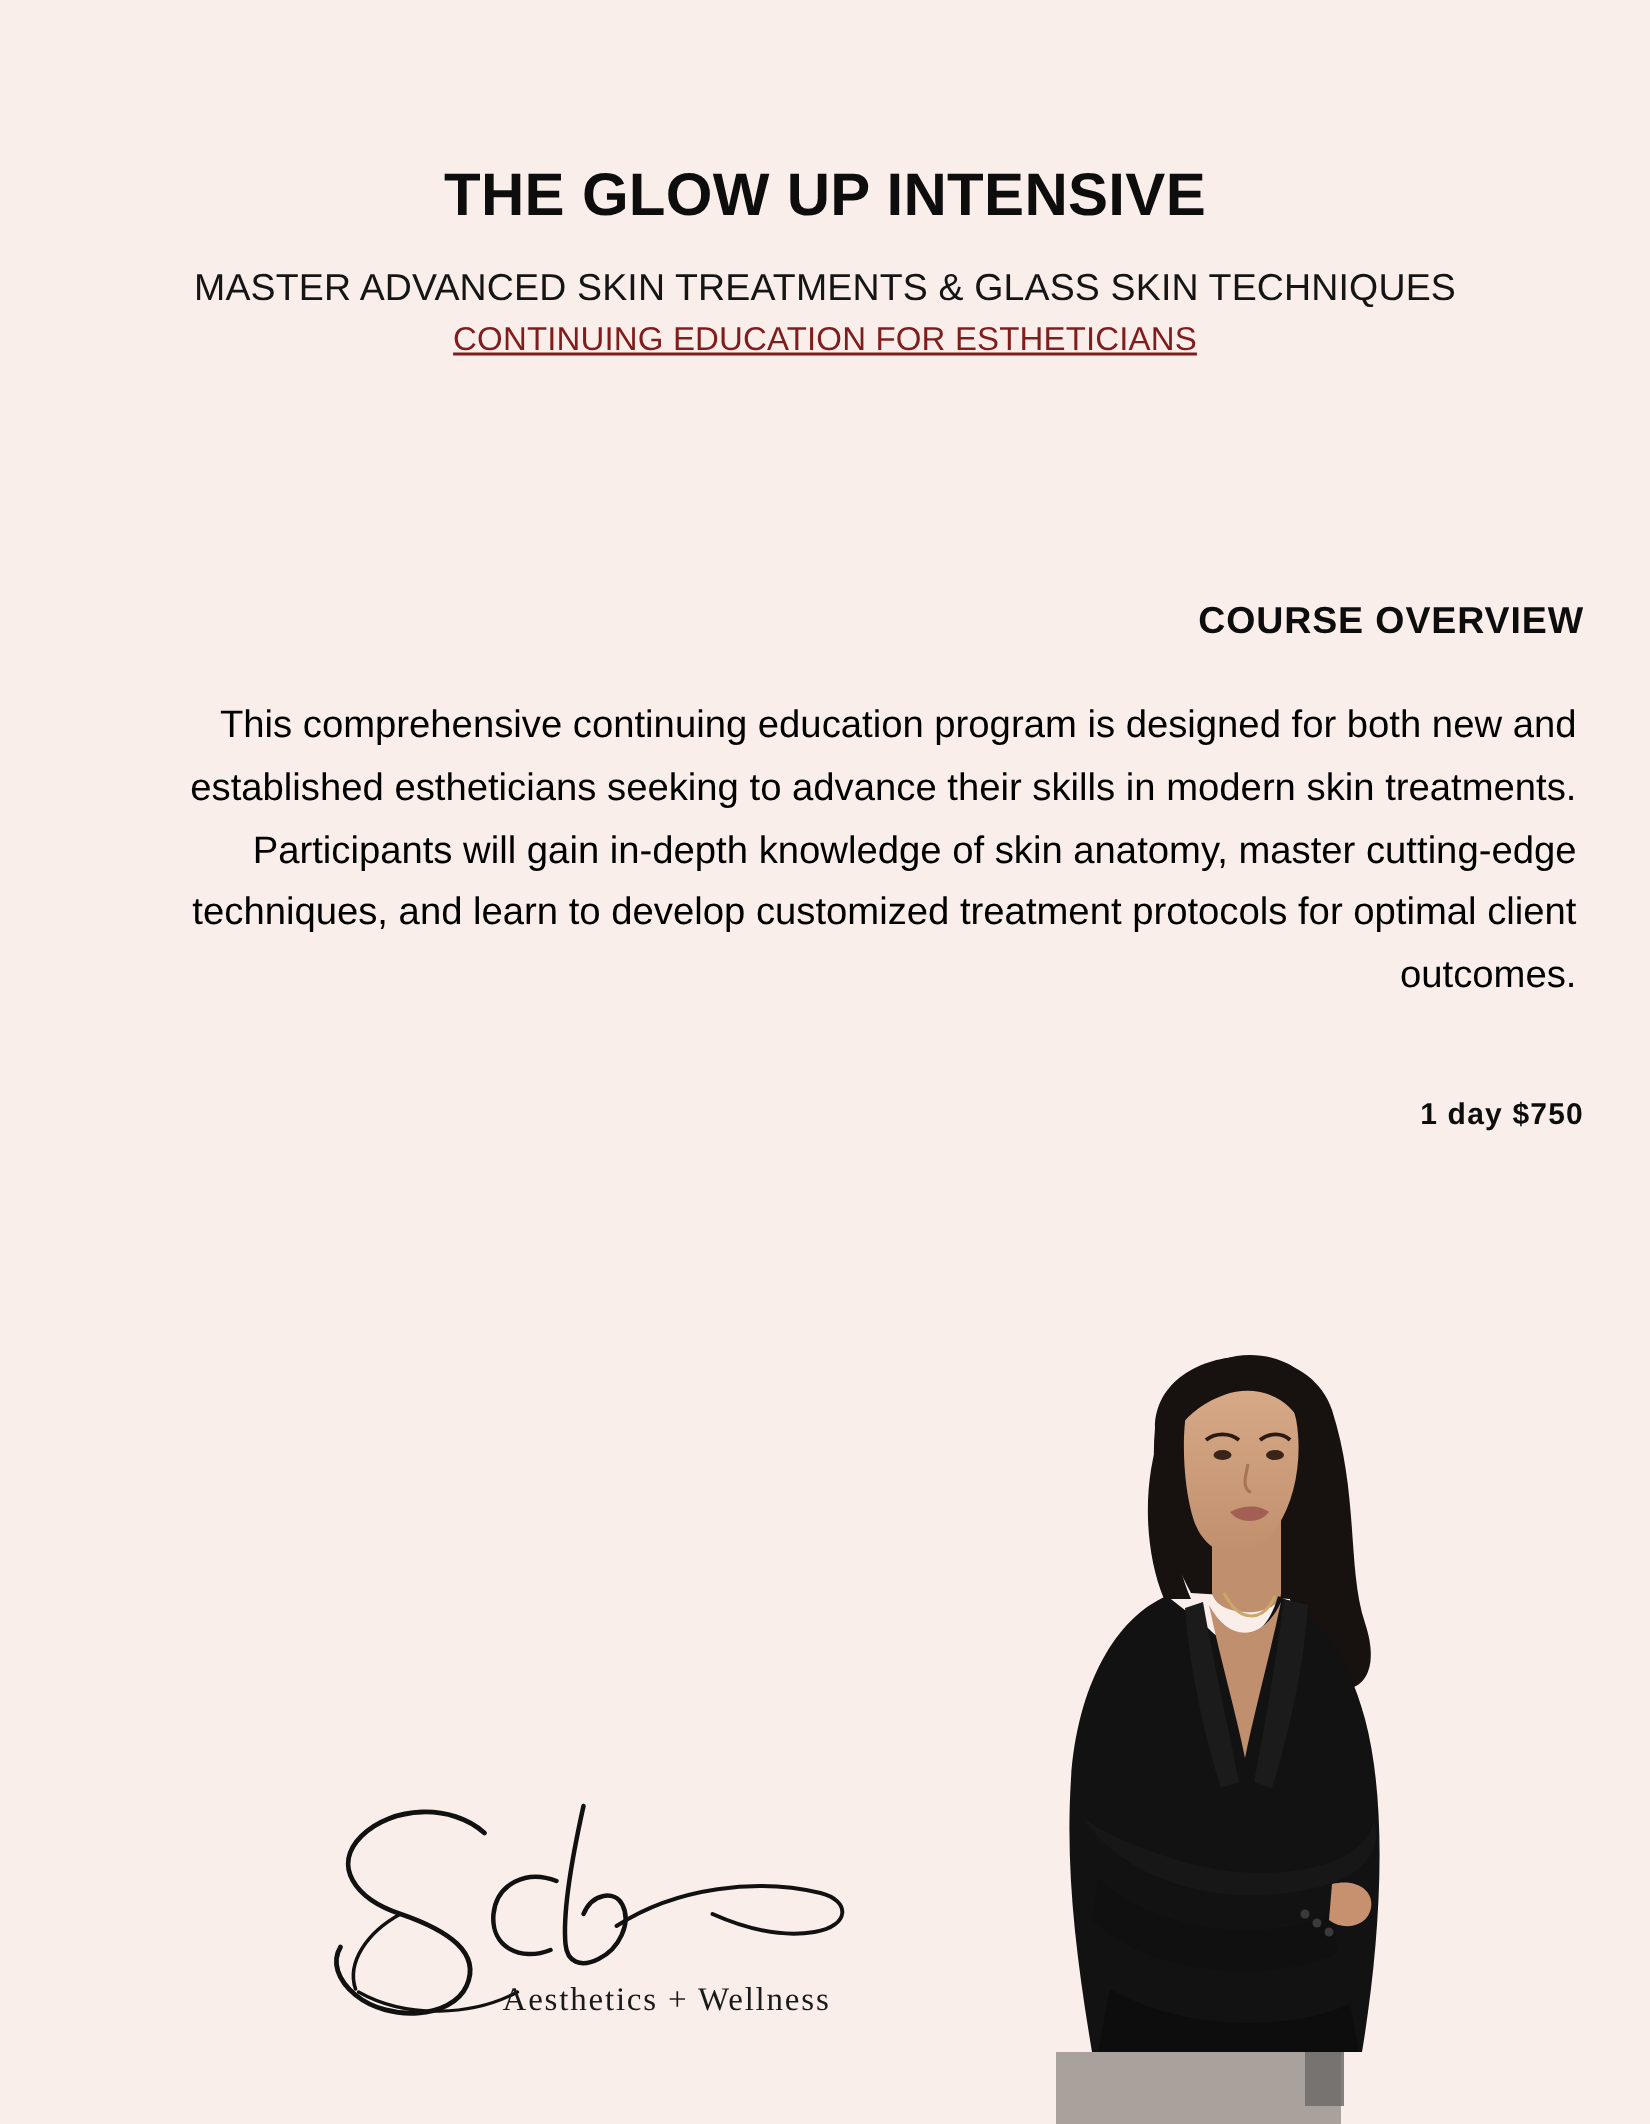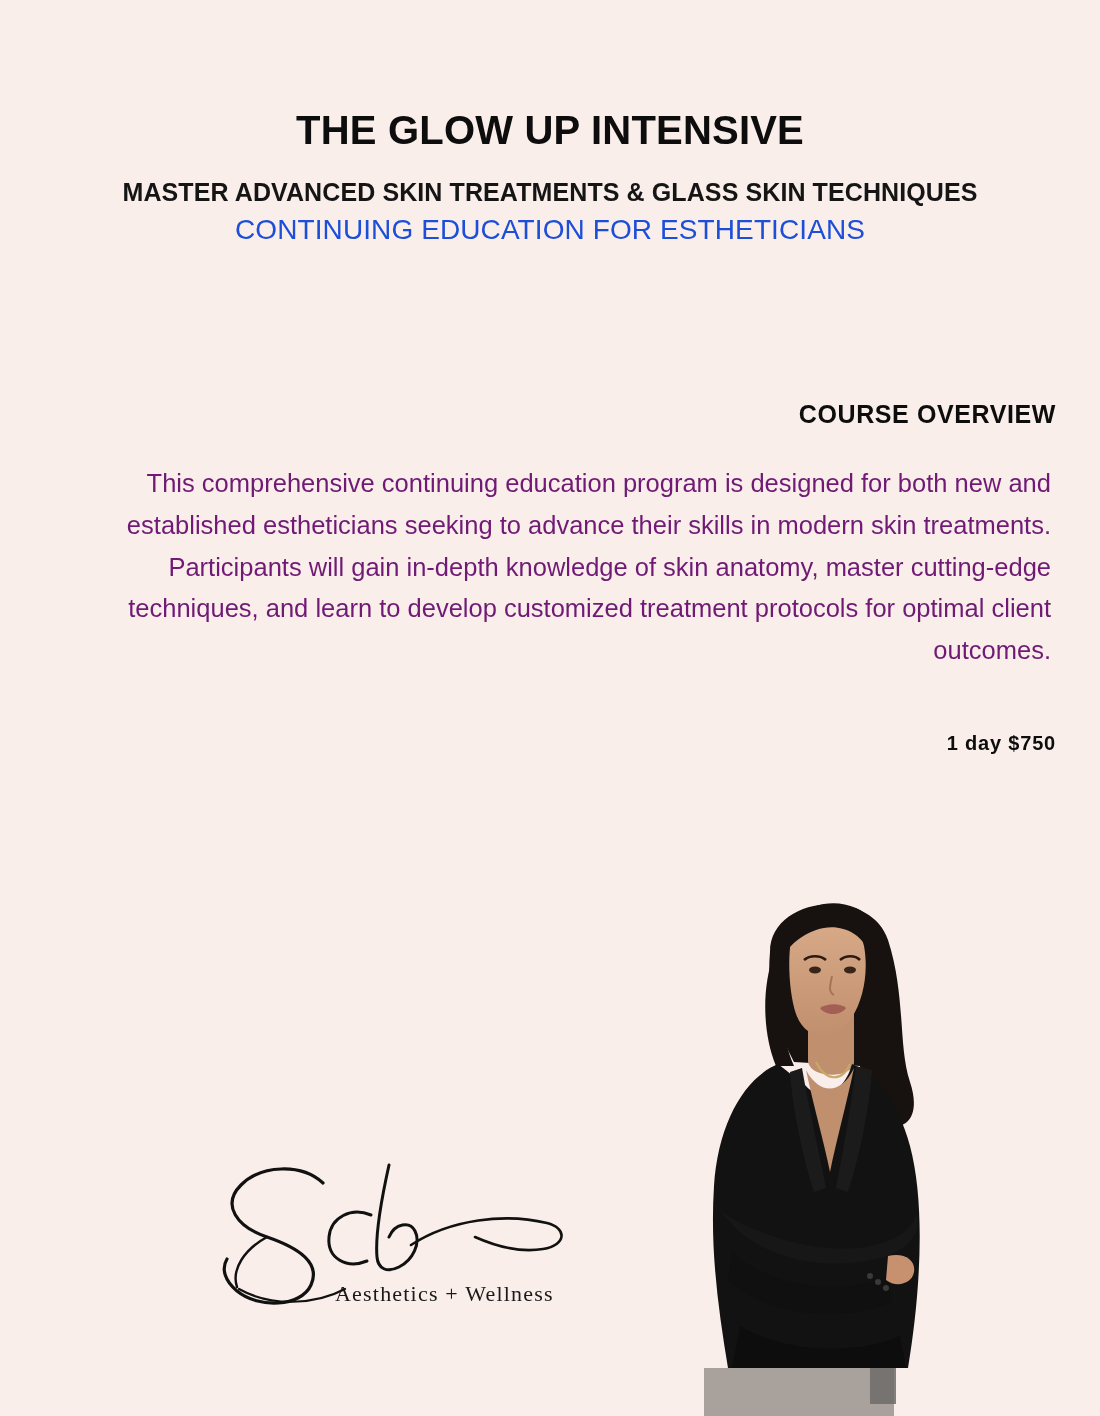--- a/index.html
+++ b/index.html
@@ -31,33 +31,34 @@
   .title {
     font-size: 40px;
     font-weight: bold;
     letter-spacing: 0.2px;
     line-height: 1.1;
     margin: 0 0 22px 0;
     color: #0d0d0d;
   }
   .subtitle {
     font-size: 25px;
-    font-weight: bold;
+    font-weight: normal;
     line-height: 1.45;
     margin: 0;
     color: #151515;
     letter-spacing: 0.1px;
   }
   .subtitle-line2 {
-    font-size: 28px;
+    font-size: 22px;
     font-weight: normal;
     line-height: 1.45;
     margin: 0;
-    color: #1d4ed8;
+    color: #7f1d1d;
     letter-spacing: 0.1px;
+    text-decoration: underline;
   }
 
   
   .content {
     position: absolute;
     top: 400px;
     left: 66px;
     width: 990px;
     text-align: right;
   }
@@ -65,41 +66,41 @@
     font-size: 25px;
     font-weight: bold;
     letter-spacing: 0.6px;
     margin: 0 0 34px 0;
     color: #0d0d0d;
   }
   .overview-text {
     font-size: 25.5px;
     line-height: 1.64;
     margin: 0;
-    color: #701a75;
+    color: #000000;
     max-width: 985px;
     font-weight: 350;
   }
 
   .pricing {
     margin-top: 60px;
   }
   .price-line {
     font-size: 20px;
     font-weight: bold;
     letter-spacing: 0.8px;
     margin: 0 0 26px 0;
     color: #0d0d0d;
   }
 
   
   .logo-block {
     position: absolute;
     left: 175px;
-    top: 1149px;
+    top: 1188px;
     width: 420px;
     height: 200px;
   }
   .logo-svg {
     display: block;
   }
   .logo-tagline {
     position: absolute;
     left: 160px;
     top: 132px;

